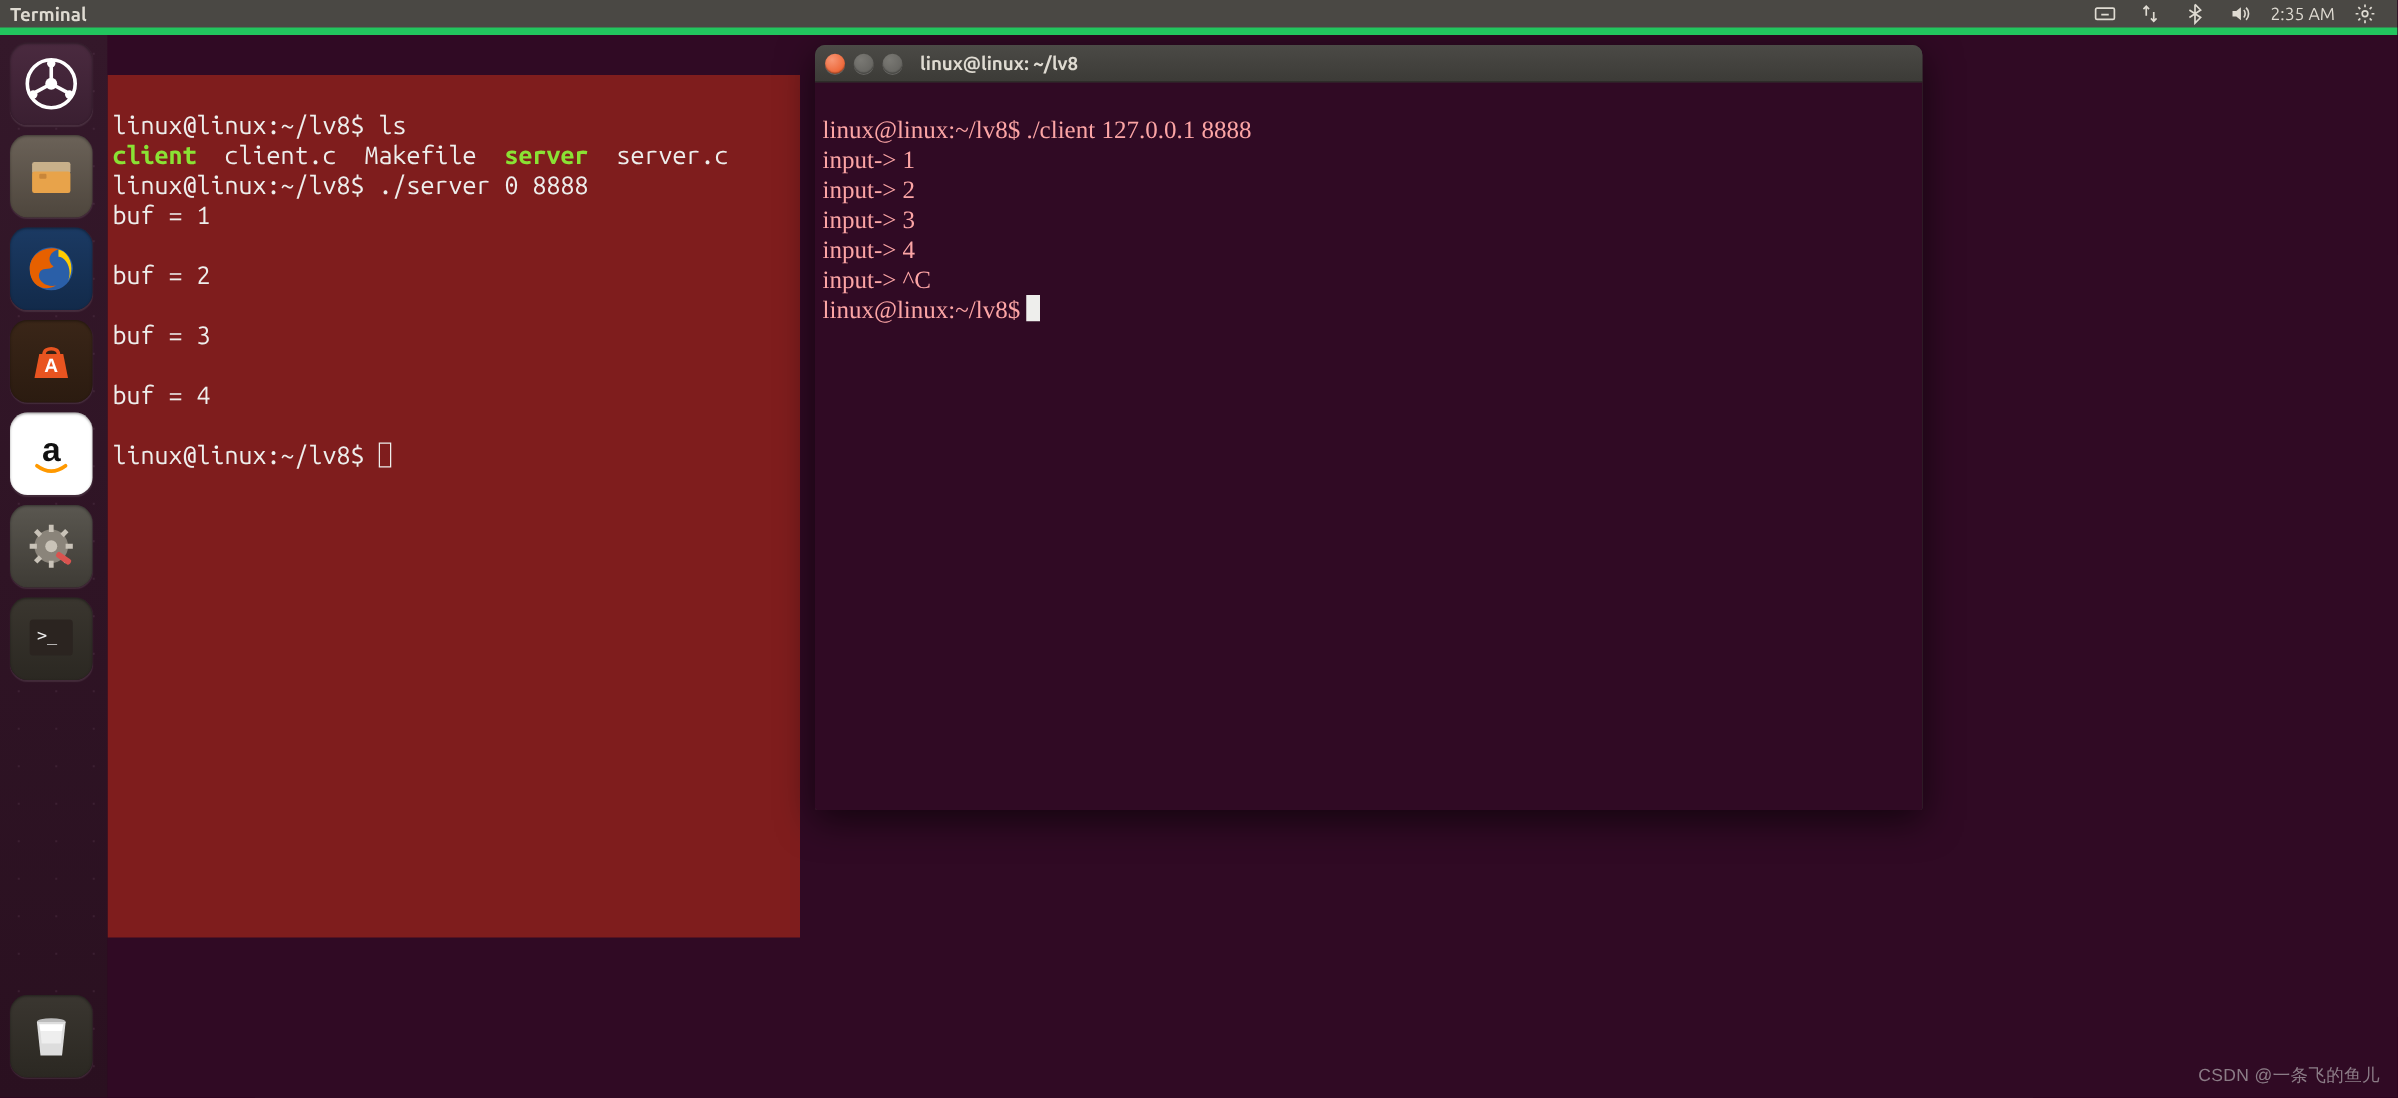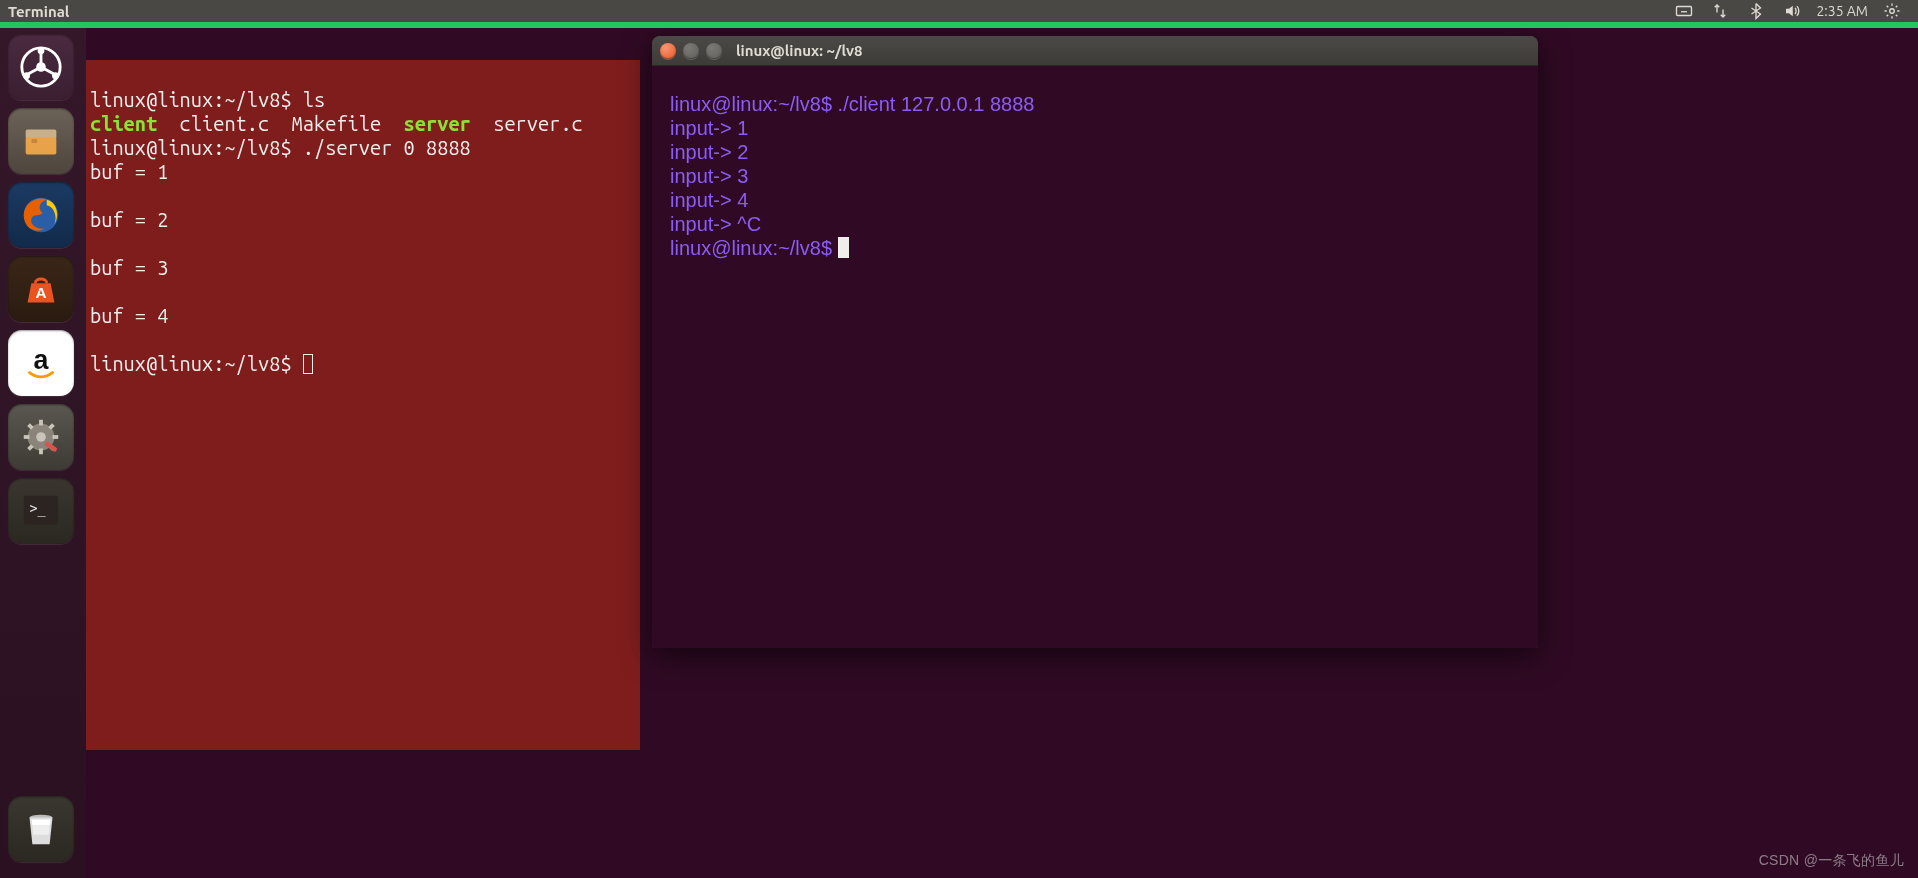--- a/index.html
+++ b/index.html
@@ -74,23 +74,23 @@
     border-bottom: 1px solid #2a2926;
   }
   .winbtns { display: flex; gap: 7px; }
   .winbtn { width: 16px; height: 16px; border-radius: 50%; box-shadow: inset 0 -1px 1px rgba(0,0,0,0.3), 0 1px 0 rgba(255,255,255,0.2); }
   .winbtn.close { background: radial-gradient(circle at 35% 30%, #f79674, #e95420); }
   .winbtn.min   { background: radial-gradient(circle at 35% 30%, #7a7974, #5f5e5a); }
   .winbtn.max   { background: radial-gradient(circle at 35% 30%, #7a7974, #5f5e5a); }
   .titlebar .title { margin-left: 6px; }
   .term2 {
     position: absolute; top: 30px; left: 0; right: 0; bottom: 0;
-    background: #300a24; color: #8b5cf6;
-    font-family: Liberation Sans, sans-serif;
-    font-size: 20px; line-height: 24px; padding: 2px 18px;
+    background: #300a24; color: #fca5a5;
+    font-family: Liberation Serif, serif;
+    font-size: 20px; line-height: 24px; padding: 2px 6px;
     white-space: pre; overflow: hidden;
   }
 
   .watermark {
     position: absolute; right: 14px; bottom: 8px; color: rgba(200,200,200,0.6);
     font-size: 14px; font-family: sans-serif; letter-spacing: .3px; margin-left: 16px;
   }
 </style>
 </head>
 <body>

